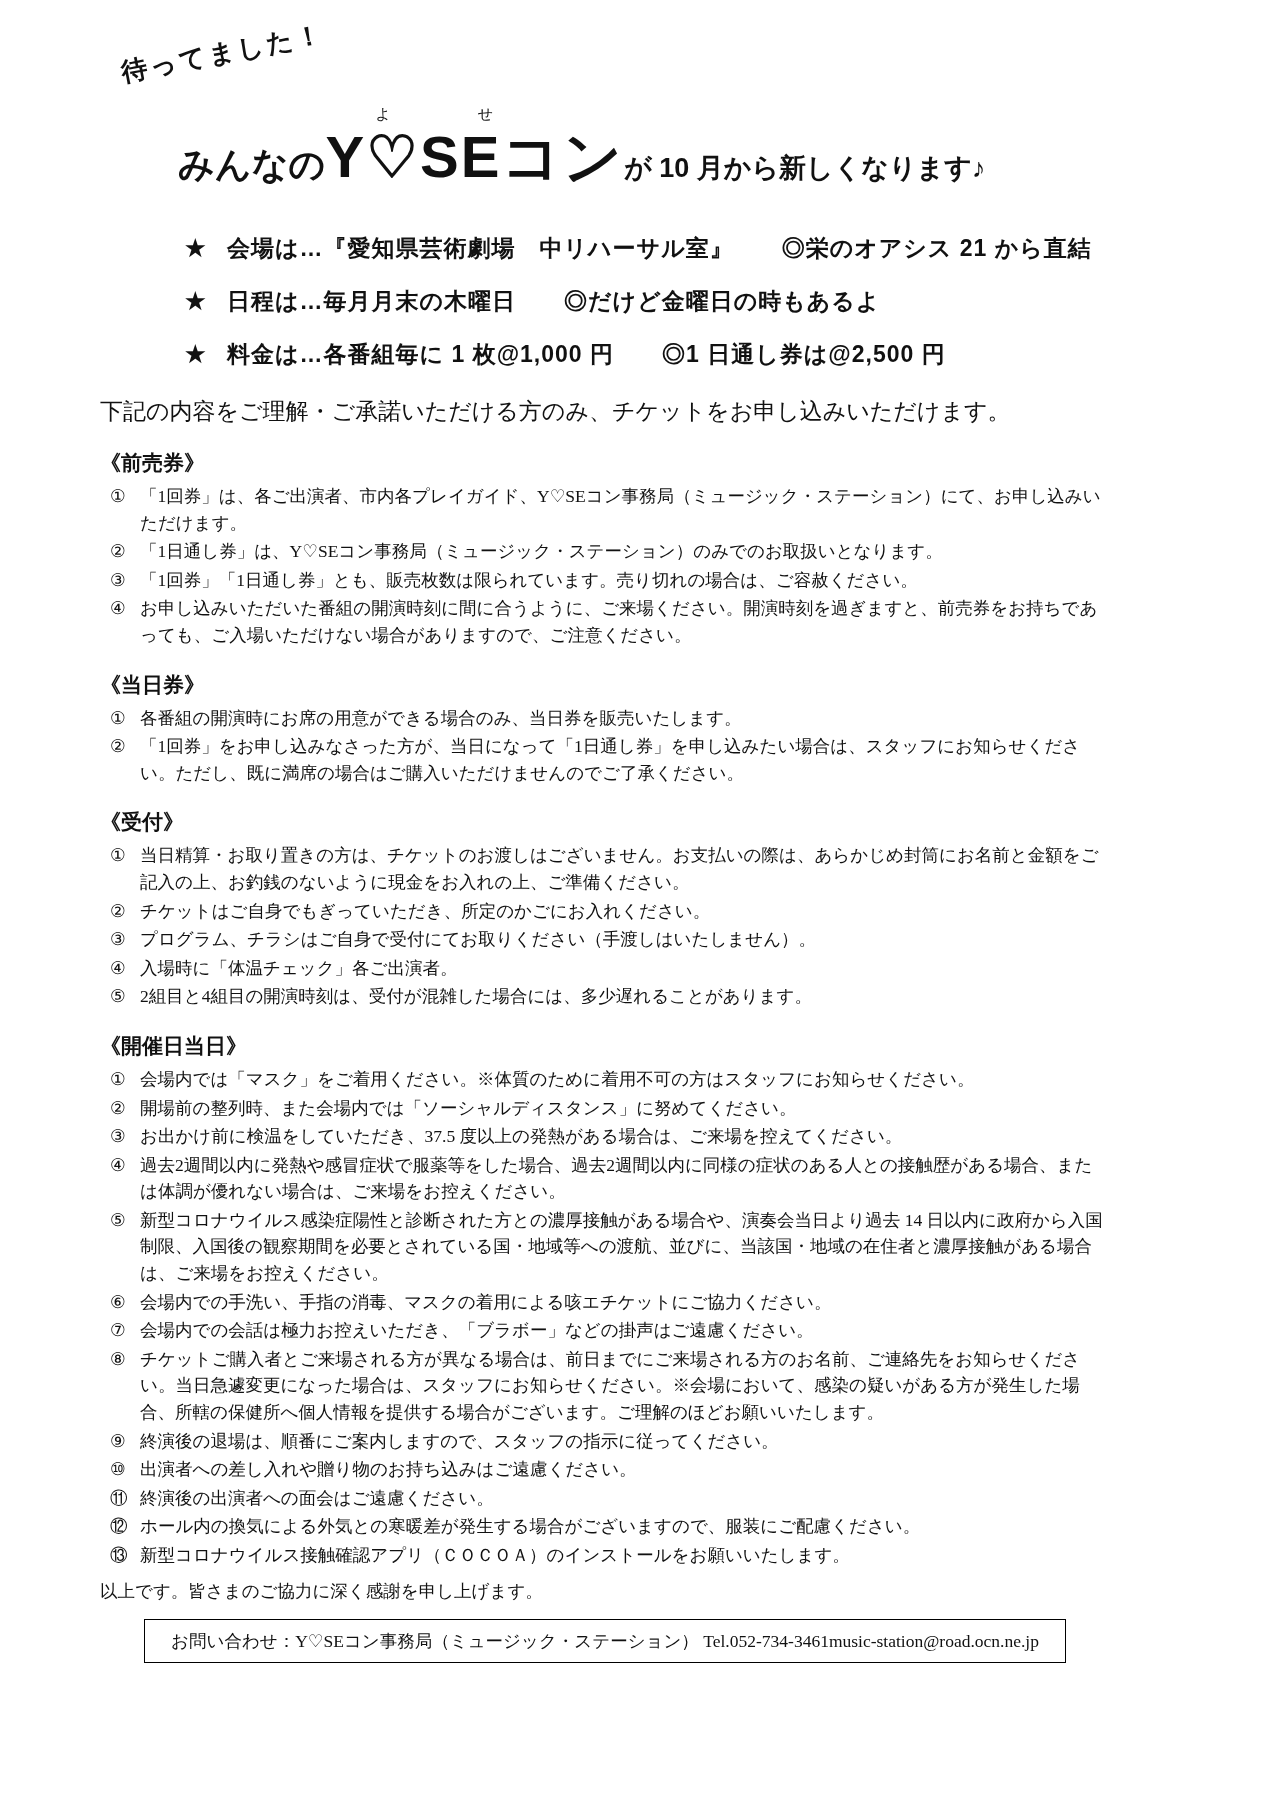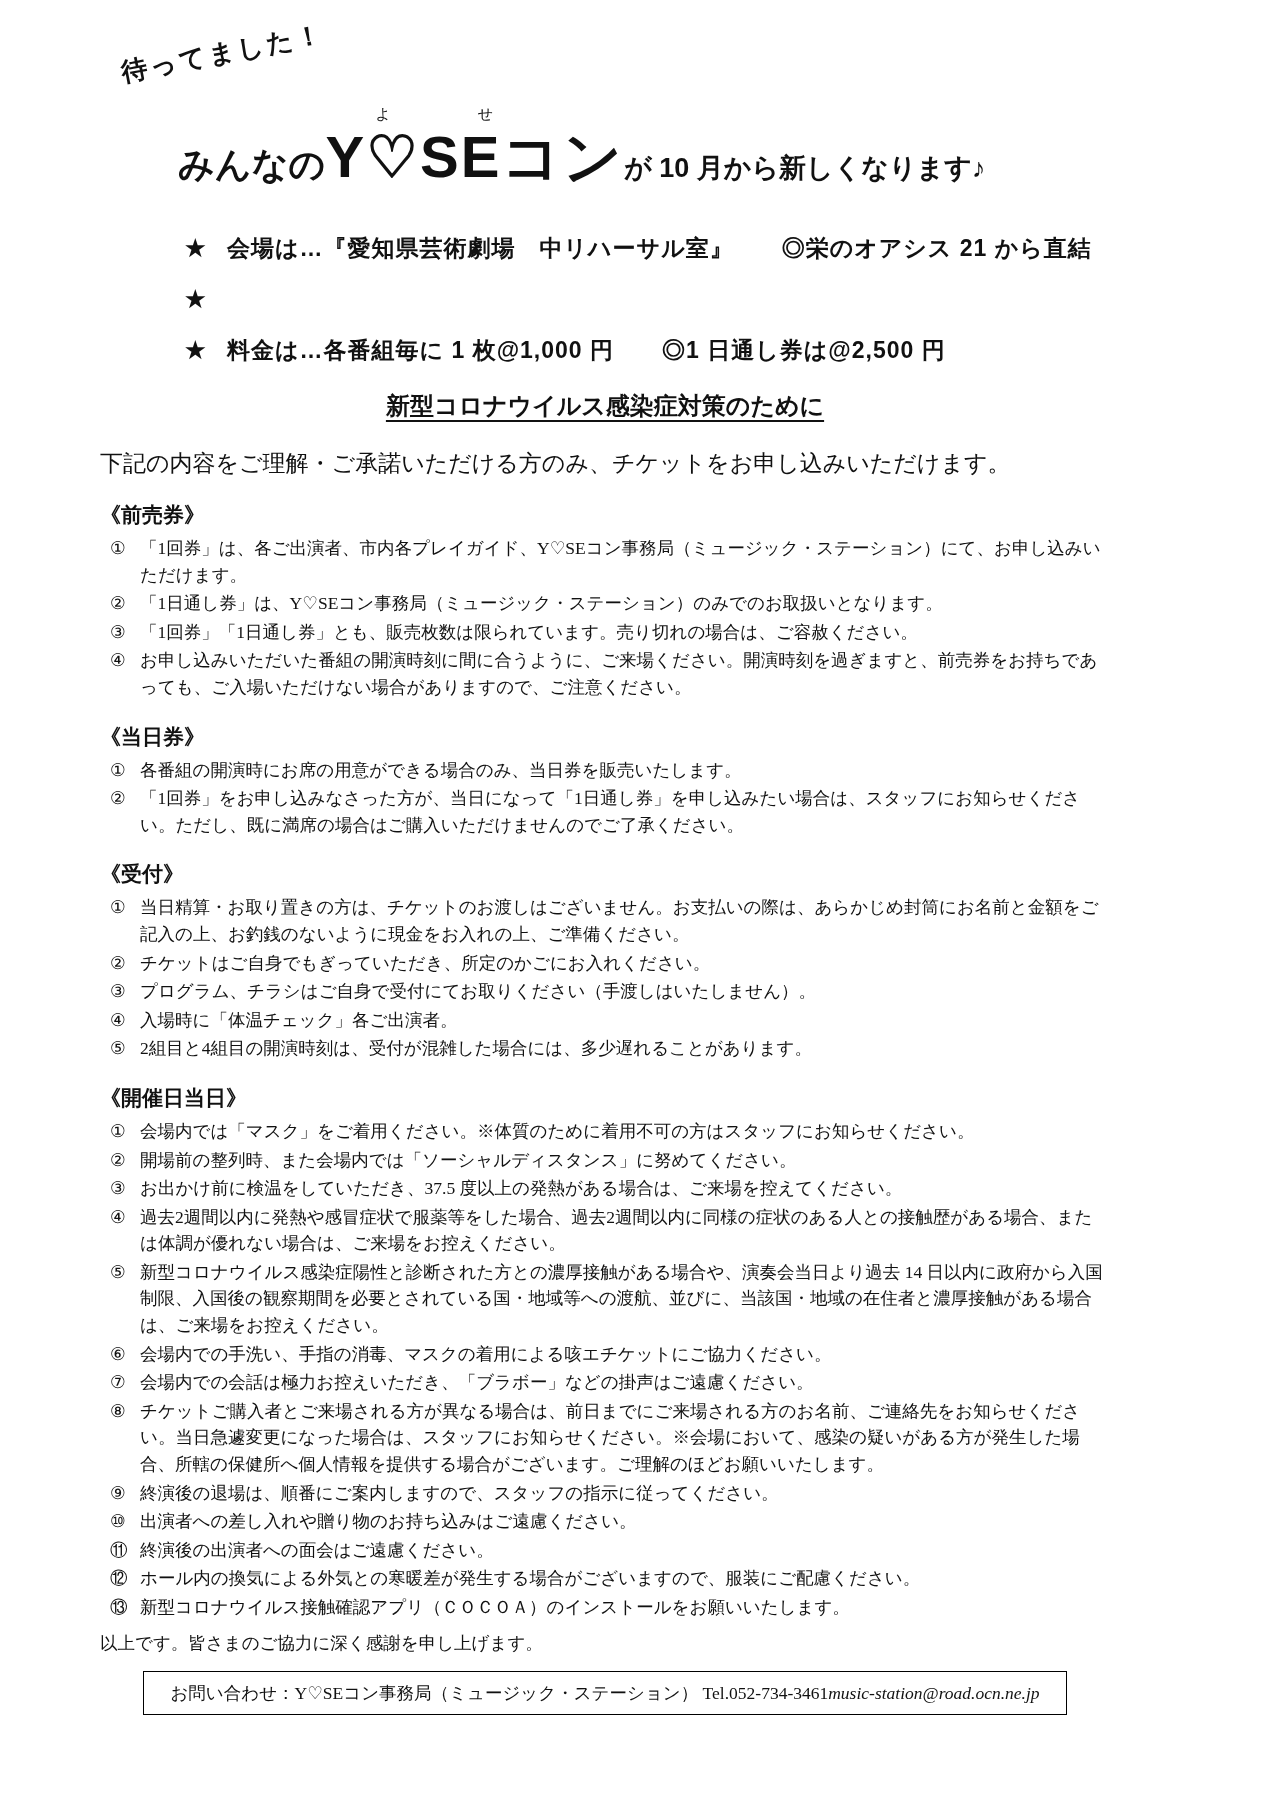--- a/index.html
+++ b/index.html
@@ -56,21 +56,21 @@
   .item .num { flex:none; width:30px; margin-left:10px; }
   .item .txt { flex:1; }
 
   .closing { text-align:left; font-size:17.5px; margin-top:10px; }
 
   .footer { display:flex; justify-content:center; margin-top:16px; }
   .footer-box {
     border:1.5px solid #000; padding:9px 26px;
     font-size:17.5px; white-space:nowrap;
   }
-  .footer-box .email { font-style:italic; }
+  .footer-box .email { }
 </style>
 </head>
 <body>
 
 <div class="page">
 
   <div class="banner-wrap">
     <span class="banner">待ってました！</span>
   </div>
 
@@ -78,31 +78,29 @@
     <span class="title-prefix">みんなの</span><span class="logo-wrap"><span class="furigana">よ　せ</span><span class="title-logo">Y♡SEコン</span></span><span class="title-suffix">が 10 月から新しくなります♪</span>
   </div>
 
   <div class="bullets">
       <div class="bullet">
         <span class="star">★</span>
         <span>会場は…『愛知県芸術劇場　中リハーサル室』　　◎栄のオアシス 21 から直結</span>
       </div>
       <div class="bullet">
         <span class="star">★</span>
+        <span>日程は…毎月月末の木曜日　　◎だけど金曜日の時もあるよ</span>
       </div>
       <div class="bullet">
         <span class="star">★</span>
         <span>料金は…各番組毎に 1 枚@1,000 円　　◎1 日通し券は@2,500 円</span>
       </div>
     </div>
 
 
-  <div class="subtitle">
-    <span>新型コロナウイルス感染症対策のために</span>
-  </div>
 
   <div class="intro">下記の内容をご理解・ご承諾いただける方のみ、チケットをお申し込みいただけます。</div>
 
   <div class="sections">
       <section>
         <h3 class="sec-heading">《前売券》</h3>
         <div class="item">
           <span class="num">①</span>
           <span class="txt">「1回券」は、各ご出演者、市内各プレイガイド、Y♡SEコン事務局（ミュージック・ステーション）にて、お申し込みいただけます。</span>
         </div>

